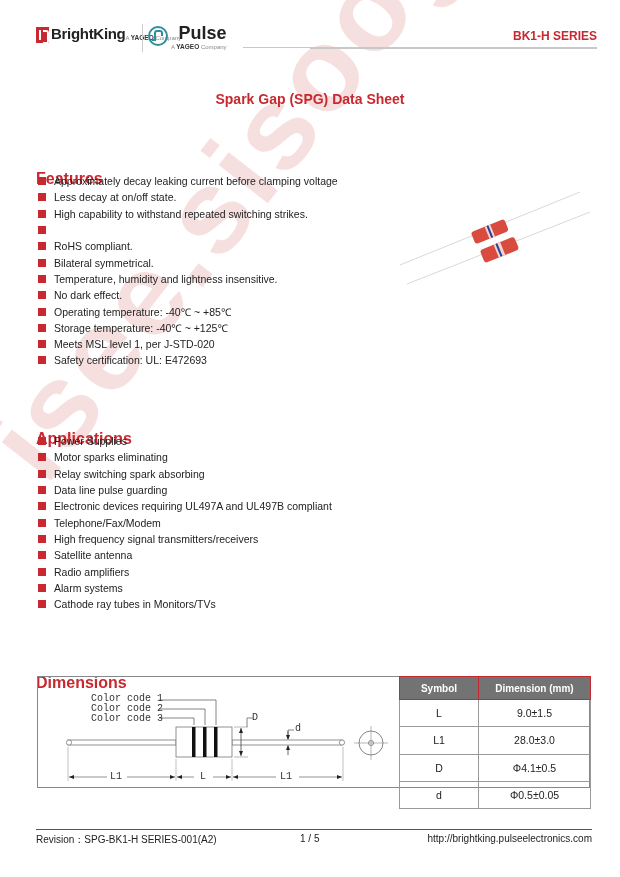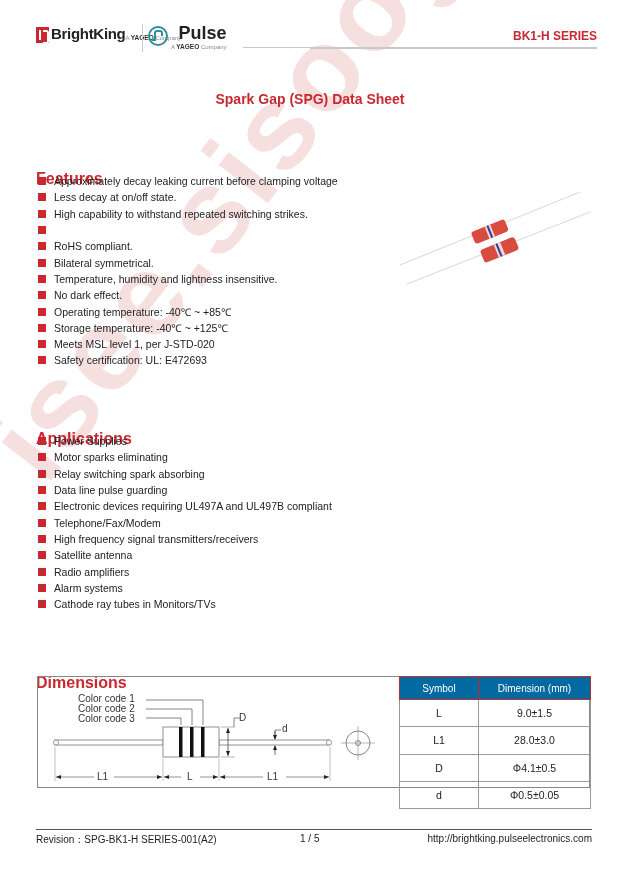--- a/index.html
+++ b/index.html
@@ -41,25 +41,25 @@
 
   .section-h { position: absolute; left: 36px; font-size: 16px; font-weight: bold; color: #c8282f; margin-top: 28px; }
 
   .list { position: absolute; left: 38px; list-style: none; }
   .list li { display: flex; align-items: center; height: 16.3px; font-size: 10.5px; color: #222; white-space: nowrap; }
   .list li .bullet { width: 8px; height: 8px; background: #c8282f; margin-right: 8px; flex: 0 0 8px; }
 
   .product-photo { position: absolute; left: 395px; top: 190px; width: 200px; height: 110px; }
 
   .dim-box { position: absolute; left: 37px; top: 676px; width: 553px; height: 112px; border: 1px solid #888; }
-  .diagram { position: absolute; left: 0; top: 0; width: 360px; height: 110px; }
+  .diagram { position: absolute; left: 13px; top: 0; width: 360px; height: 110px; font-family: Liberation Mono, monospace; }
   .diagram .lbl { position: absolute; font-size: 10px; color: #333; white-space: nowrap; }
 
   .dim-table { position: absolute; left: 361px; top: -1px; width: 192px; border-collapse: collapse; }
-  .dim-table th { background: #0369a1; color: #fff; font-weight: normal; font-size: 10px; height: 23px; border: 1px solid #c8282f; }
+  .dim-table th { background: #737373; color: #fff; font-weight: bold; font-size: 10px; height: 23px; border: 1px solid #c8282f; }
   .dim-table td { font-size: 10.5px; text-align: center; height: 27.3px; border: 1px solid #999; color: #222; }
   .dim-table th:first-child, .dim-table td:first-child { width: 79px; }
 
   .footer-line { position: absolute; left: 36px; top: 829px; width: 556px; height: 1px; background: #555; }
   .footer { position: absolute; top: 833px; font-size: 10px; color: #222; white-space: nowrap; }
 </style>
 </head>
 <body>
 
 <div class="watermark">

